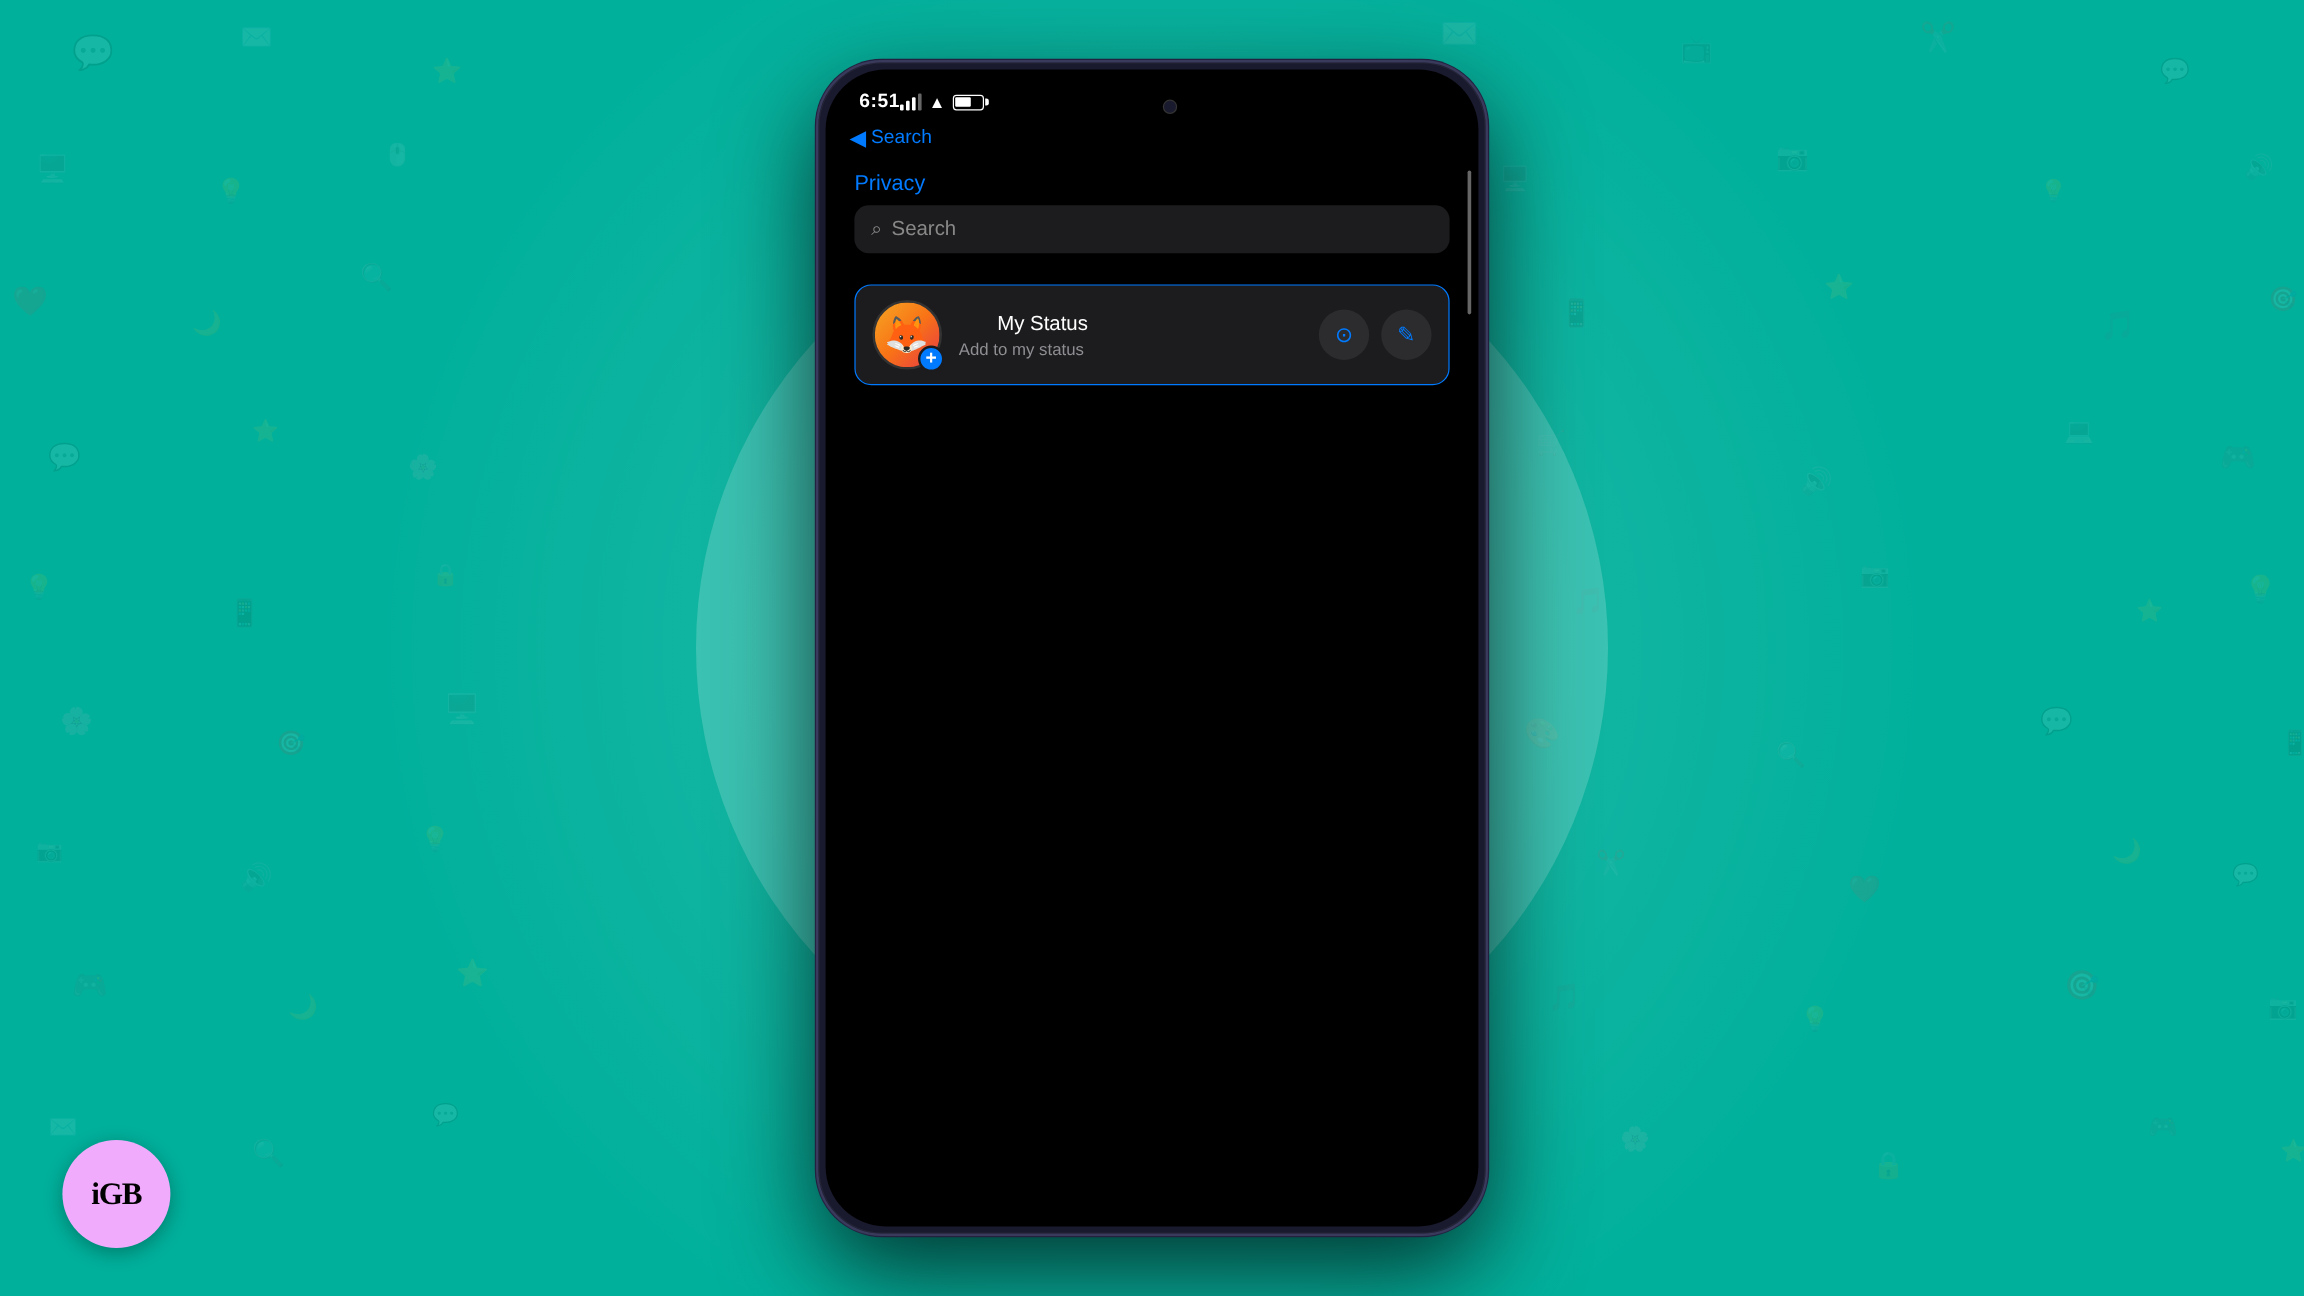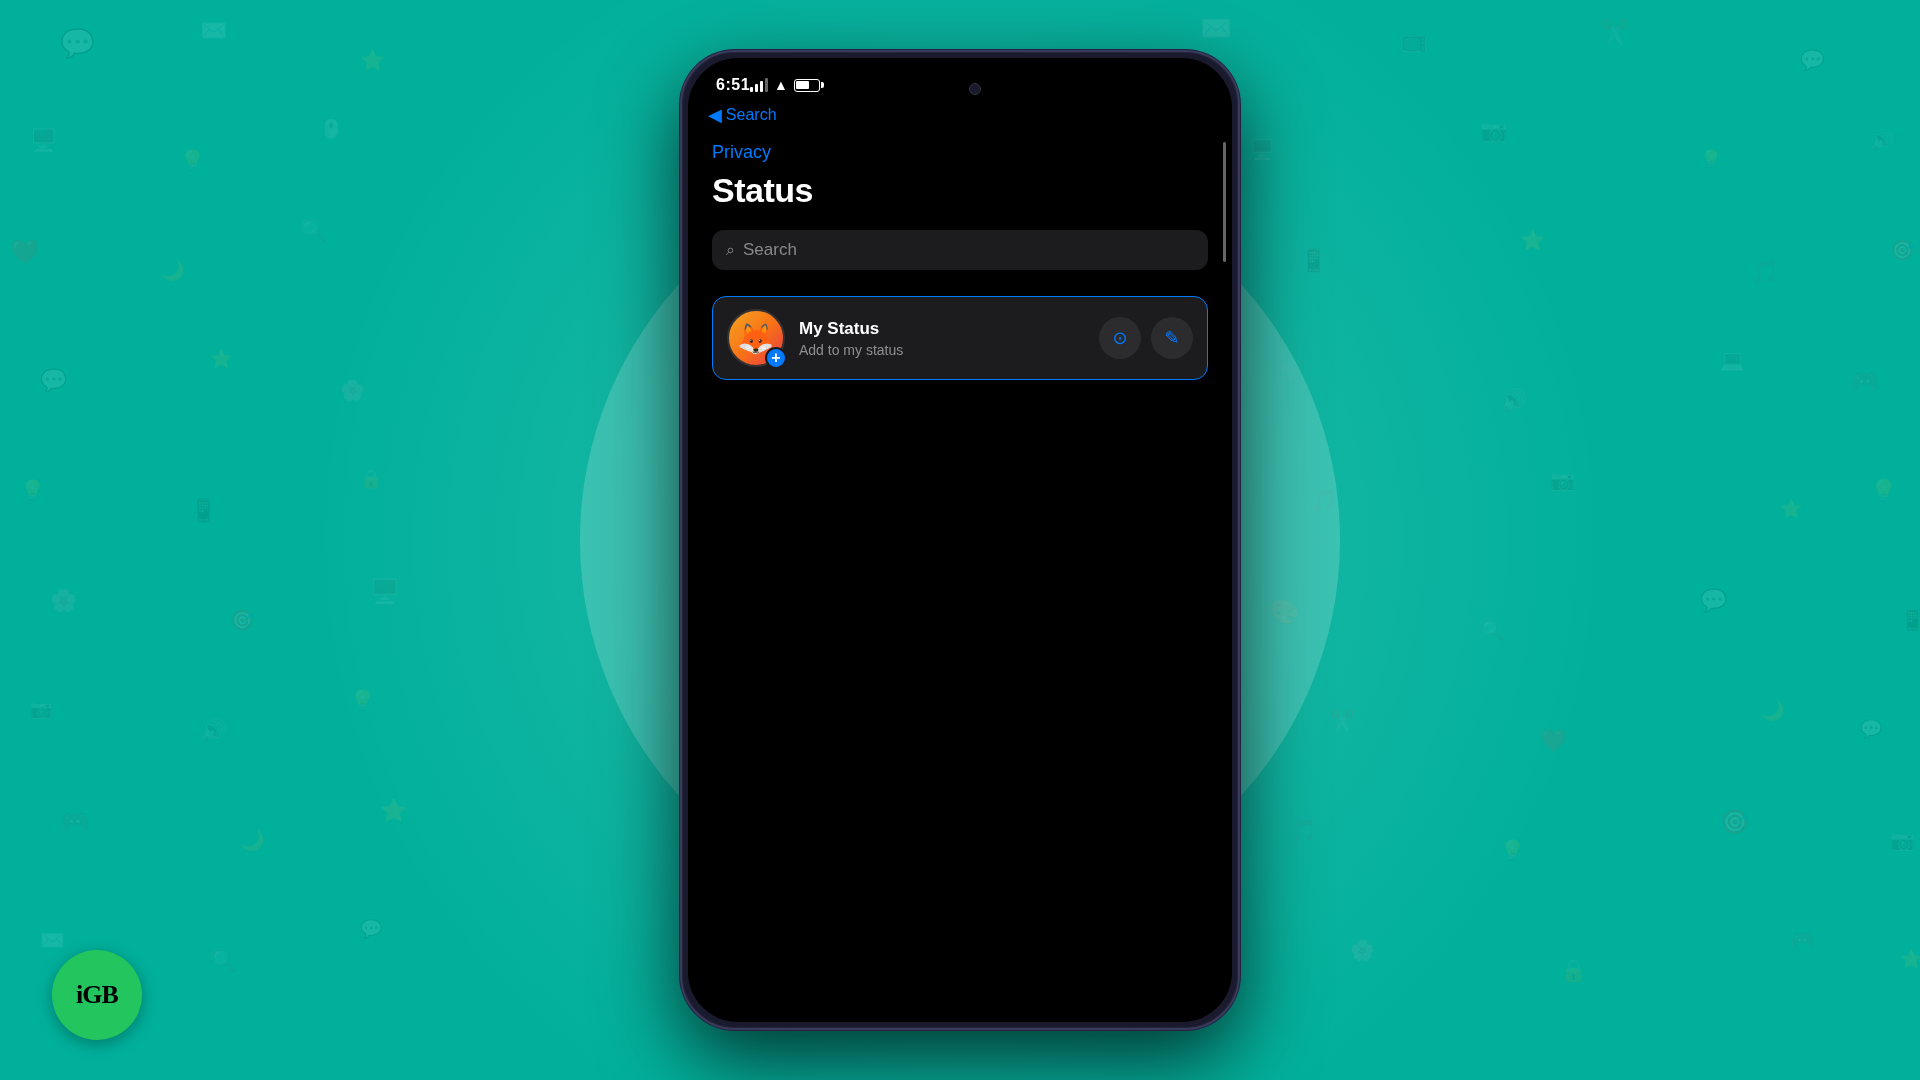--- a/index.html
+++ b/index.html
@@ -327,22 +327,23 @@
     }
 
     .status-text {
       flex: 1;
       min-width: 0;
     }
 
     .status-name {
       color: #fff;
       font-size: 17px;
-      font-weight: 700;
+      font-weight: 400;
       margin-bottom: 3px;
+      margin-left: 32px;
     }
 
     .status-subtitle {
       color: #8e8e93;
       font-size: 14px;
     }
 
     .status-actions {
       display: flex;
       align-items: center;
@@ -364,21 +365,21 @@
     }
 
     
     .igb-logo {
       position: absolute;
       bottom: 40px;
       left: 52px;
       width: 90px;
       height: 90px;
       border-radius: 50%;
-      background: #22c55e;
+      background: #f0abfc;
       display: flex;
       align-items: center;
       justify-content: center;
       font-size: 26px;
       font-weight: 900;
       color: #000;
       font-family: Georgia, serif;
       box-shadow: 0 4px 16px rgba(0,0,0,0.3);
       z-index: 20;
       letter-spacing: -1px;
@@ -556,21 +557,20 @@
     </div>
 
     <div class="screen-content">
 
       <div class="scroll-container">
         <div class="scroll-bar"></div>
       </div>
 
       <div class="privacy-link">Privacy</div>
 
-      <h1 class="page-title">Status</h1>
 
       <div class="search-bar">
         <span class="search-icon-wrap">⌕</span>
         <span class="search-placeholder">Search</span>
       </div>
 
       <div class="status-item">
 
         <div class="avatar-wrap">
           <div class="avatar-circle">

